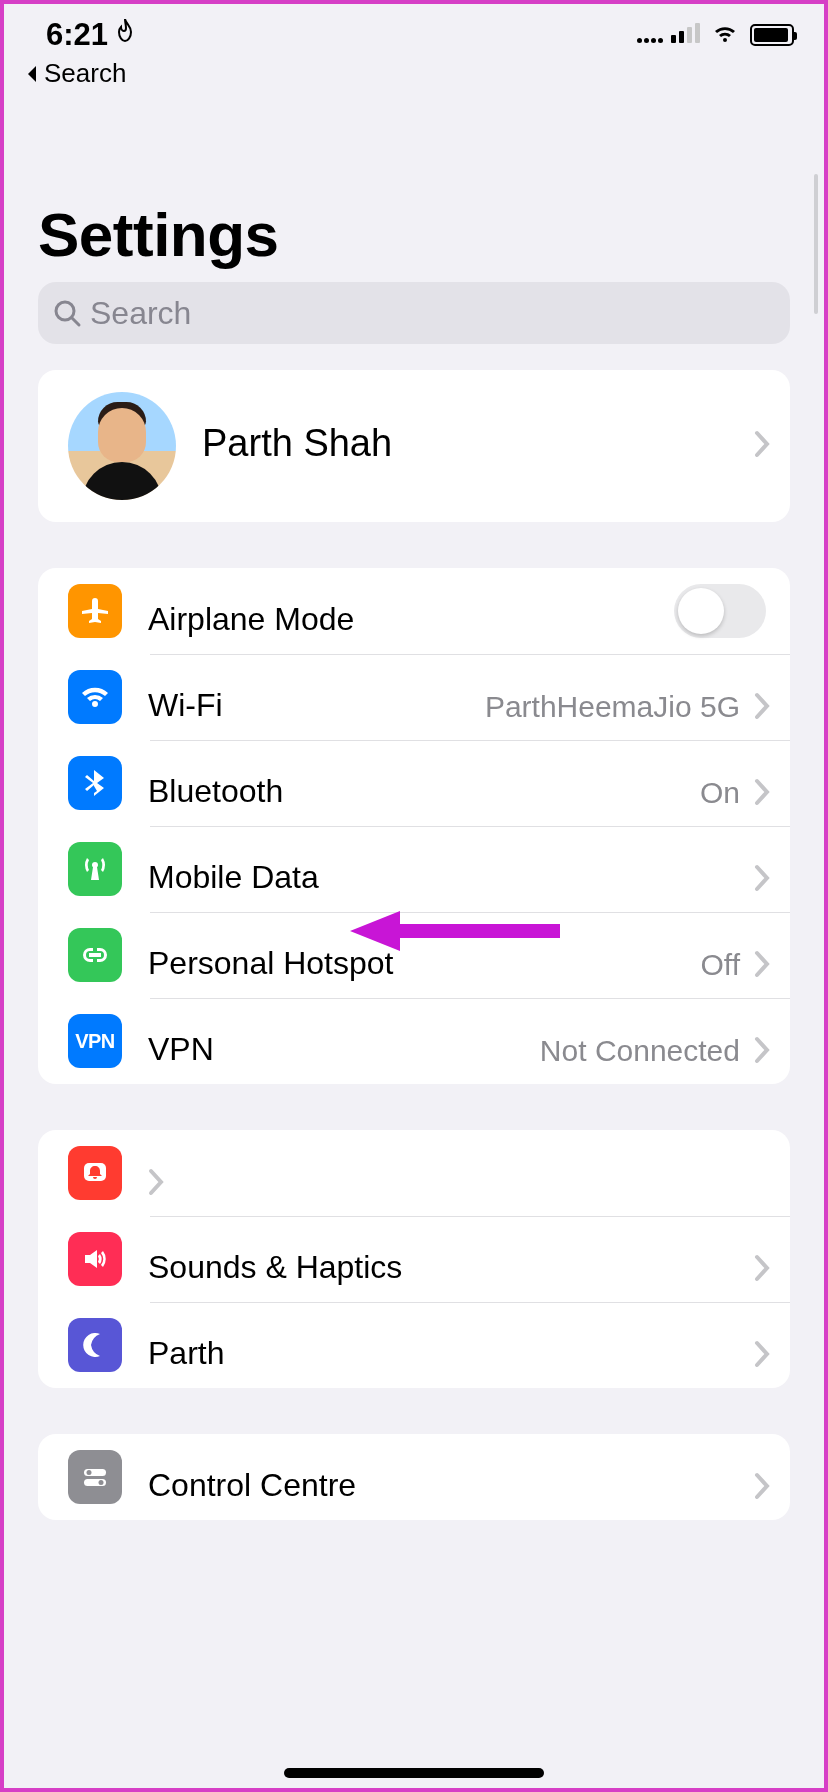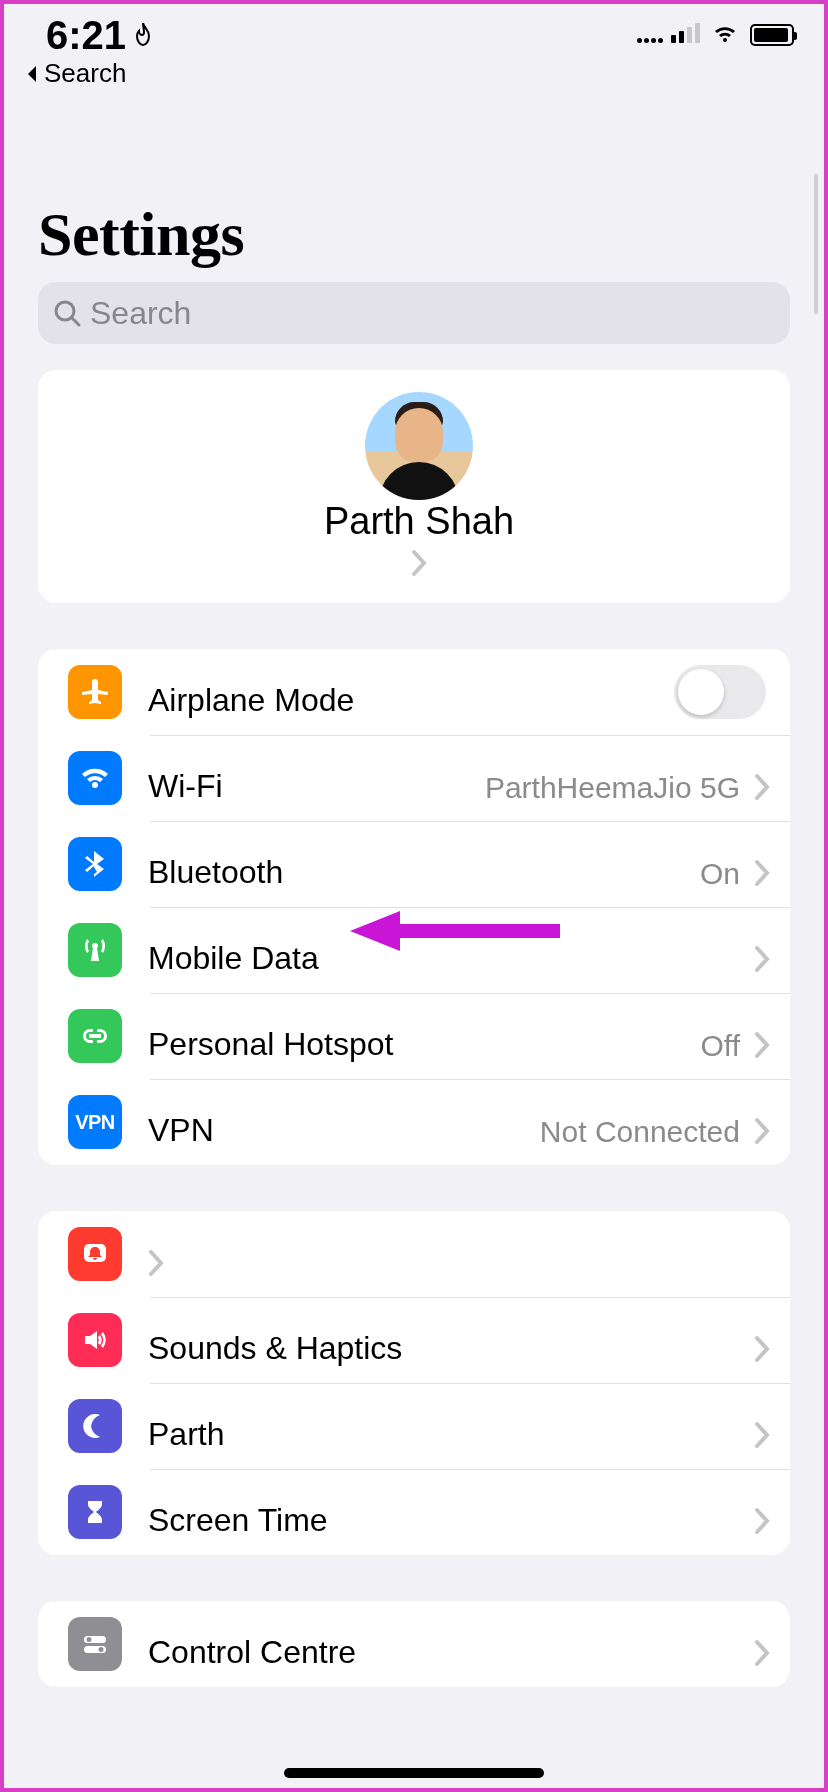--- a/index.html
+++ b/index.html
@@ -13,42 +13,42 @@
 }
 
 
 .status-bar {
   display: flex;
   align-items: center;
   justify-content: space-between;
   padding: 14px 30px 0 42px;
   height: 48px;
 }
-.status-left { display: flex; align-items: center; gap: 6px; font-size: 40px; font-weight: 600; text-align: right; }
+.status-left { display: flex; align-items: center; gap: 6px; font-size: 31px; font-weight: 600; text-align: right; }
 .status-right { display: flex; align-items: center; gap: 10px; }
 .signal-bars { display: inline-flex; align-items: flex-end; gap: 3px; }
 .signal-bars span { width: 5px; background: #000; border-radius: 1px; }
 .signal-bars span:nth-child(1){height:8px}
 .signal-bars span:nth-child(2){height:12px}
 .signal-bars span:nth-child(3){height:16px; background:#c7c7c7}
 .signal-bars span:nth-child(4){height:20px; background:#c7c7c7}
 .signal-dots { display:inline-flex; gap:2px; }
 .signal-dots span{width:5px;height:5px;border-radius:50%;background:#000}
 .wifi-icon svg{width:30px;height:22px}
 .battery { display:inline-flex; align-items:center; }
 .battery-body{width:44px;height:22px;border:2px solid #000;border-radius:5px;position:relative}
 .battery-body::after{content:"";position:absolute;right:-5px;top:6px;width:3px;height:8px;background:#000;border-radius:0 2px 2px 0}
 .battery-fill{position:absolute;left:2px;top:2px;bottom:2px;width:34px;background:#000;border-radius:2px}
 
 
 .back-link { display:flex; align-items:center; gap:4px; padding: 6px 20px 0 20px; font-size: 26px; color:#000; }
 .back-link svg{width:16px;height:20px}
 
 
-.page-title { font-size: 62px; font-weight: 700; padding: 110px 34px 12px; letter-spacing: -0.5px; font-family: Liberation Serif, serif; }
+.page-title { font-size: 62px; font-weight: 700; padding: 110px 34px 12px; letter-spacing: -0.5px; }
 
 
 .search-bar {
   margin: 0 34px 26px;
   background: #e3e2e8;
   border-radius: 18px;
   height: 62px;
   display:flex; align-items:center;
   padding: 0 14px;
   gap: 8px;
@@ -61,21 +61,21 @@
   margin: 0 34px 46px;
   background: #fff;
   border-radius: 18px;
   overflow: hidden;
 }
 
 
 .profile-row {
   display:flex; align-items:center;
   padding: 22px 20px 22px 30px;
-  flex-direction: column;
+  gap: 26px;
 }
 .avatar {
   width: 108px; height:108px; border-radius:50%;
   background: linear-gradient(180deg,#a6d7ff 0%,#a6d7ff 55%,#e8c79b 55%,#e8c79b 100%);
   position:relative; overflow:hidden; flex-shrink:0;
 }
 .avatar .head{position:absolute;left:30px;top:16px;width:48px;height:54px;background:#e8b589;border-radius:24px 24px 20px 20px}
 .avatar .hair{position:absolute;left:30px;top:10px;width:48px;height:26px;background:#2a1c16;border-radius:24px 24px 8px 8px}
 .avatar .body{position:absolute;left:14px;top:70px;width:80px;height:50px;background:#111;border-radius:40px 40px 0 0}
 .profile-text { flex:1; }
@@ -325,31 +325,20 @@
       <svg viewBox="0 0 34 34">
           <path d="M22 6a12 12 0 100 22 14 14 0 01-9-11 14 14 0 019-11z"></path>
         </svg>
     </div>
     <div class="row-label">Parth</div>
     <span class="chev"><svg viewBox="0 0 16 28">
           <path d="M3 3l10 11L3 25" fill="none" stroke="currentColor" stroke-width="4" stroke-linecap="round"></path>
         </svg></span>
   </div>
 
-  <div class="row">
-    <div class="icon-box c-indigo">
-      <svg viewBox="0 0 34 34">
-          <path d="M10 6h14v3c0 4-4 6-6 8 2 2 6 4 6 8v3H10v-3c0-4 4-6 6-8-2-2-6-4-6-8z"></path>
-        </svg>
-    </div>
-    <div class="row-label">Screen Time</div>
-    <span class="chev"><svg viewBox="0 0 16 28">
-          <path d="M3 3l10 11L3 25" fill="none" stroke="currentColor" stroke-width="4" stroke-linecap="round"></path>
-        </svg></span>
-  </div>
 
 </div>
 
 <div class="group" style="margin-bottom:0">
 
 
   <div class="row">
     <div class="icon-box c-gray">
       <svg viewBox="0 0 34 34">
           <rect x="6" y="9" width="22" height="7" rx="3.5" fill="#fff"></rect>

